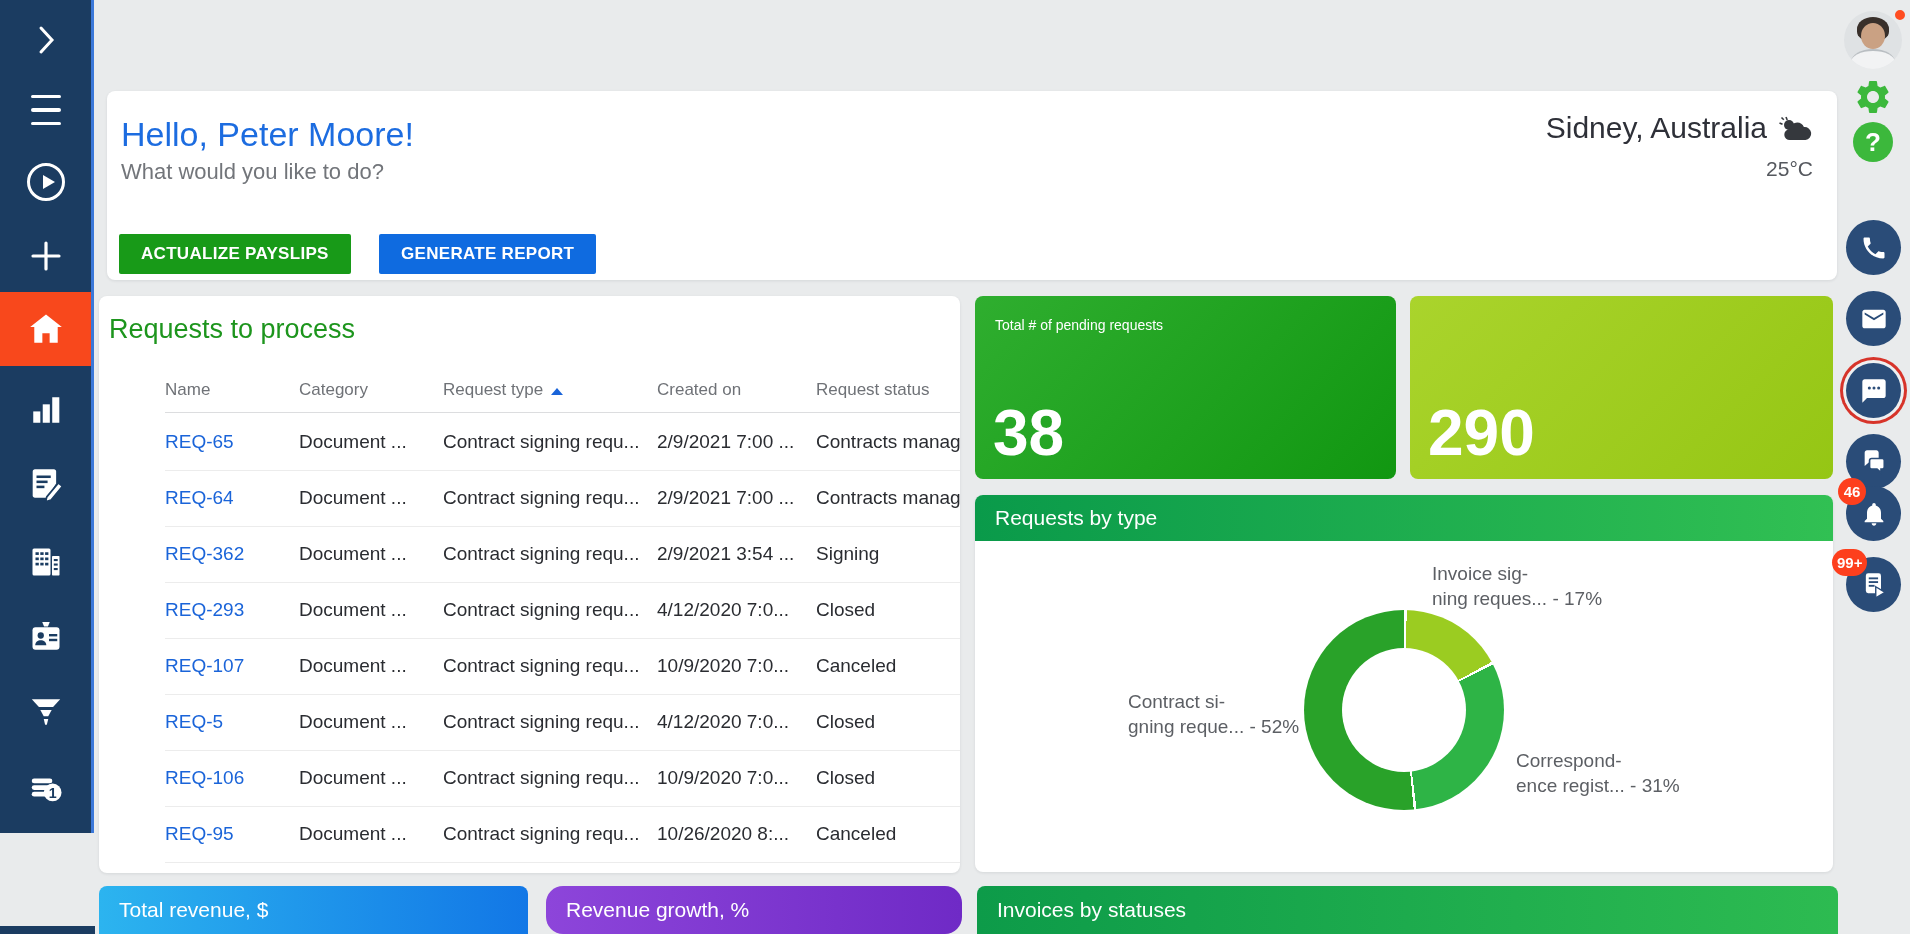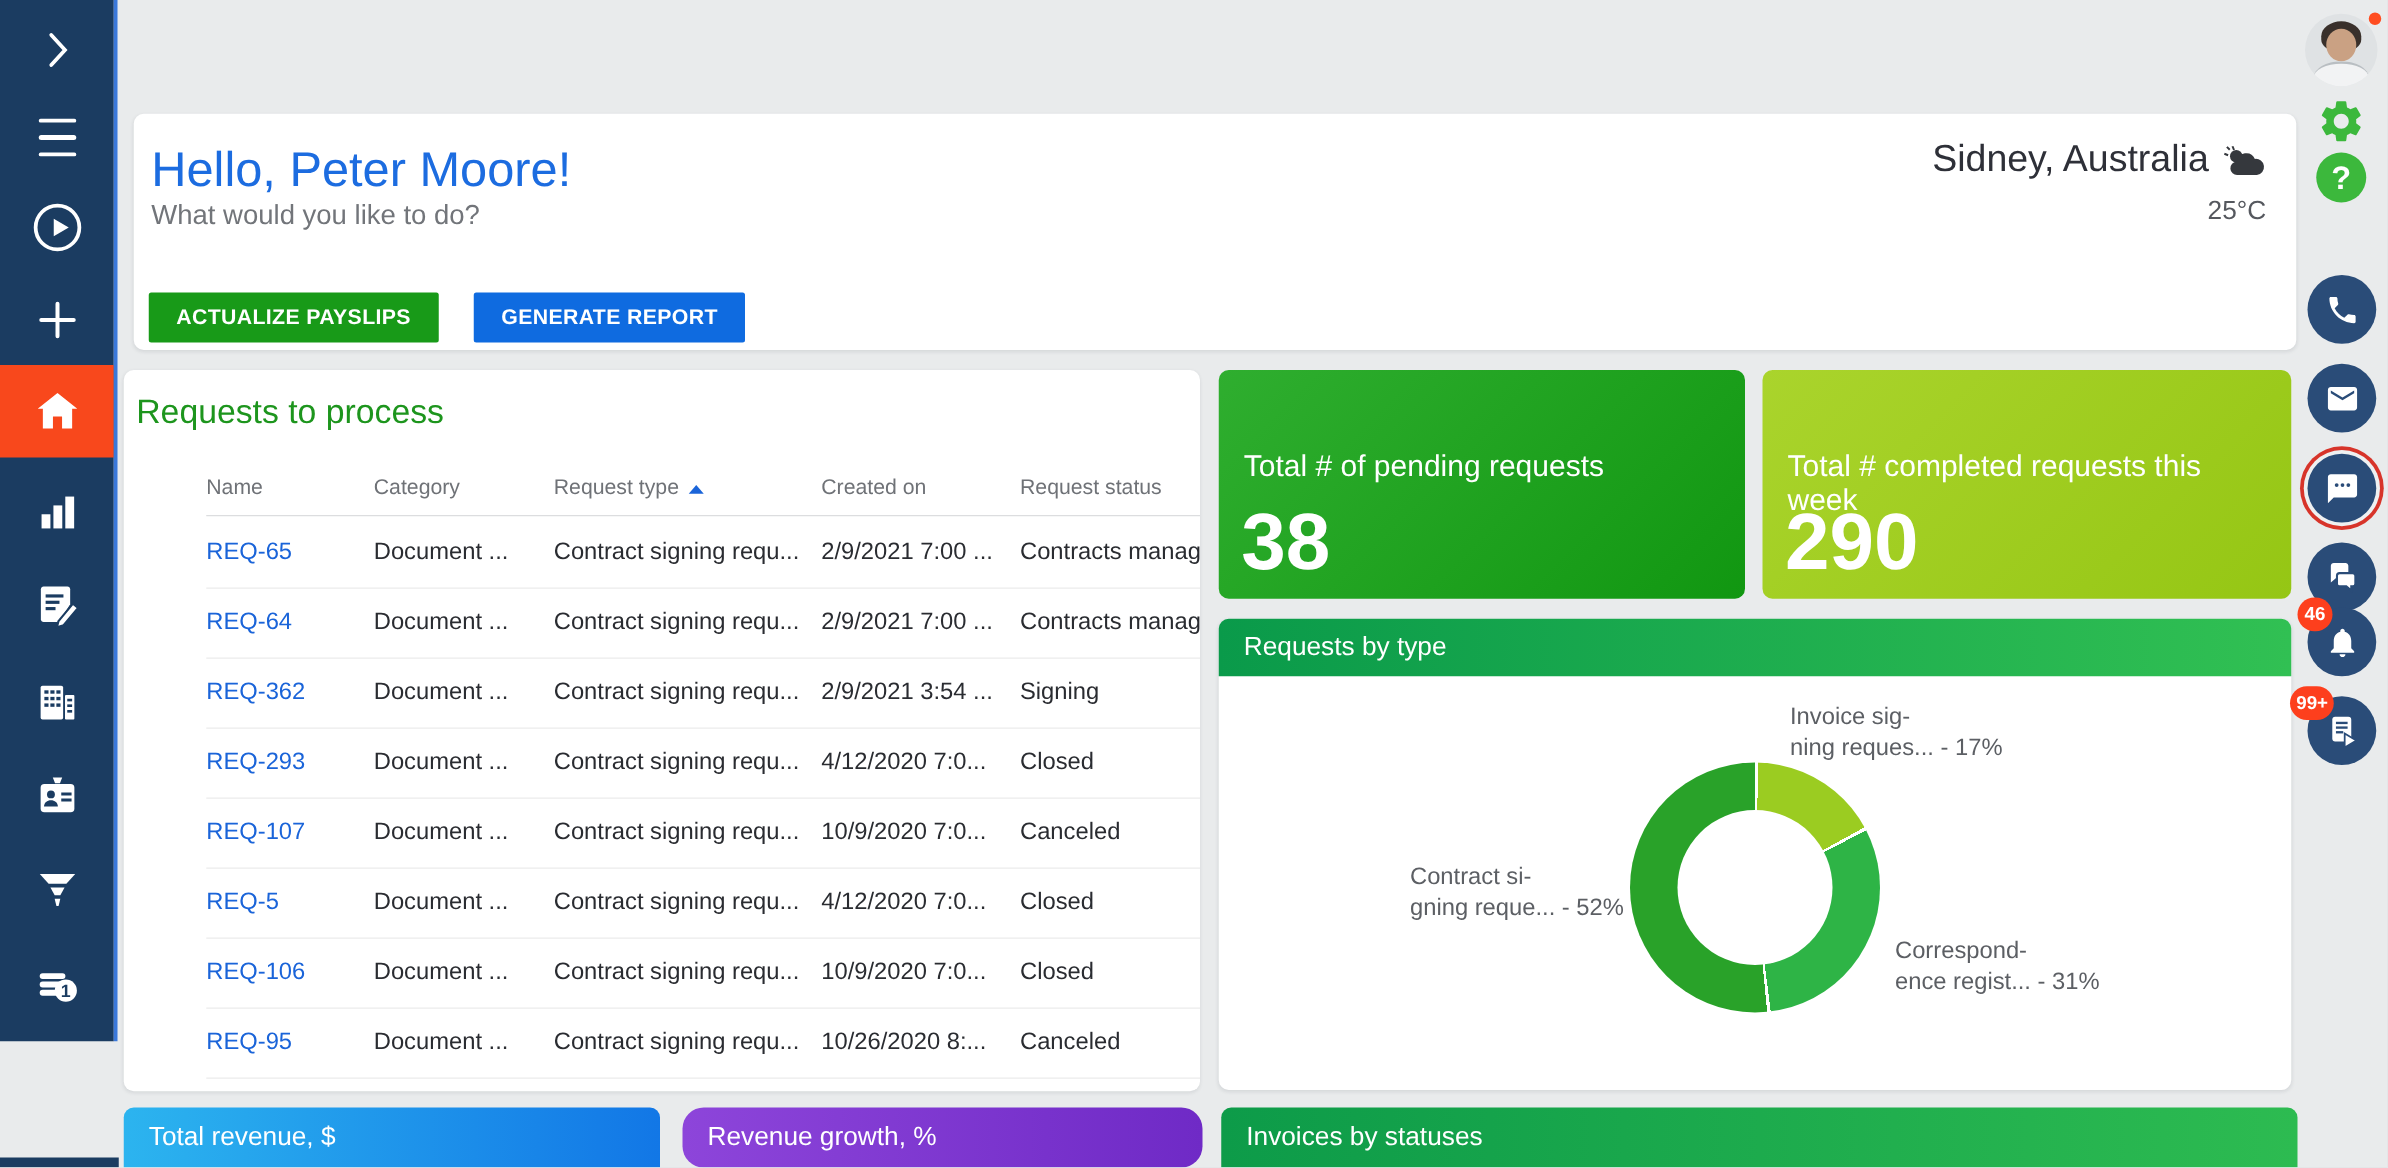--- a/index.html
+++ b/index.html
@@ -28,21 +28,21 @@
   .searchbox input { flex:1; border:0; outline:none; font-size:19px; color:#555; padding:0 10px; font-family:"Liberation Sans",sans-serif; background:transparent; }
   .searchbox input::placeholder { color:#8e9296; }
   .search-go { width:34px; height:100%; display:flex; align-items:center; justify-content:center; cursor:pointer; }
   .logo-wrap { position:absolute; right:14px; top:8px; width:140px; text-align:right; }
   .logo-text { font-size:37px; font-weight:bold; color:#ff4013; letter-spacing:-1px; line-height:36px; position:relative; display:inline-block; }
   .logo-swoosh { position:absolute; right:-2px; top:-9px; }
   .logo-version { font-size:12px; color:#92969b; margin-top:2px; }
 
   
   .greeting { left:107px; top:91px; width:1730px; height:189px; }
-  .hello { position:absolute; left:14px; top:24px; font-size:39px; color:#1c6ce0; }
+  .hello { position:absolute; left:14px; top:24px; font-size:34px; color:#1c6ce0; }
   .hello-sub { position:absolute; left:14px; top:68px; font-size:22px; color:#72757a; }
   .btn { position:absolute; top:143px; height:40px; border:0; border-radius:2px; color:#ffffff; font-weight:bold; font-size:17px; letter-spacing:.3px; font-family:"Liberation Sans",sans-serif; cursor:pointer; padding:0 22px; }
   .btn-green { left:12px; background:#189a18; }
   .btn-blue  { left:272px; background:#0f6be0; }
   .weather { position:absolute; right:24px; top:20px; text-align:right; }
   .weather-loc { font-size:30px; color:#2e3038; display:flex; align-items:center; gap:10px; justify-content:flex-end; }
   .weather-temp { font-size:21px; color:#55585e; margin-top:12px; }
 
   
   .table-card { left:99px; top:296px; width:861px; height:577px; overflow:hidden; }
@@ -60,21 +60,21 @@
   .trow .cell { line-height:56px; }
   .trow + .row-divider { }
   .row-divider { position:absolute; left:66px; right:0; border-top:1px solid #ececec; }
   .req-link { color:#1a64d9; cursor:pointer; }
   .sort-caret { display:inline-block; width:0; height:0; border-left:6px solid transparent; border-right:6px solid transparent; border-bottom:7px solid #1a64d9; margin-left:8px; }
 
   
   .tile { position:absolute; border-radius:8px; color:#fff; overflow:hidden; }
   .tile-pending   { left:975px;  top:296px; width:421px; height:183px; background:linear-gradient(135deg,#2fae2f 0%,#119711 100%); }
   .tile-completed { left:1410px; top:296px; width:423px; height:183px; background:linear-gradient(135deg,#aad42c 0%,#95c614 100%); }
-  .tile-title { position:absolute; left:20px; top:16px; font-size:24px; line-height:27px; max-width:340px;margin-top:48px; }
+  .tile-title { position:absolute; left:20px; top:16px; font-size:14px; line-height:27px; max-width:340px; }
   .tile-value { position:absolute; left:18px; bottom:14px; font-size:64px; font-weight:bold; line-height:64px; }
 
   
   .donut-card { left:975px; top:495px; width:858px; height:377px; }
   .donut-header { position:absolute; left:0; top:0; width:100%; height:46px; border-radius:8px 8px 0 0; background:linear-gradient(90deg,#0a9a4a 0%,#31c053 100%); }
   .donut-header-title { position:absolute; left:20px; top:0; line-height:46px; font-size:21px; color:#fff; }
   .donut { position:absolute; left:329px; top:115px; width:200px; height:200px; border-radius:50%; }
   .donut-hole { position:absolute; left:367px; top:153px; width:124px; height:124px; border-radius:50%; background:#fff; }
   .donut-label { position:absolute; font-size:19px; line-height:25px; color:#5c5f64; }
   .lbl-invoice { left:457px; top:66px; }
@@ -299,21 +299,20 @@
         </div>
         <div class="row-divider" style="top: 566px;"></div>
       </div>
   </div>
 
   <div class="tile tile-pending">
     <div class="tile-title">Total # of pending requests</div>
     <div class="tile-value">38</div>
   </div>
   <div class="tile tile-completed">
-    <div class="tile-title">Total # completed requests this week</div>
     <div class="tile-value">290</div>
   </div>
 
   <div class="card donut-card">
     <div class="donut-header">
       <span class="donut-header-title">Requests by type</span>
     </div>
     <div class="donut" style="background: conic-gradient(rgb(255, 255, 255) 0deg, rgb(255, 255, 255) 1.6deg, rgb(155, 204, 33) 1.6deg, rgb(155, 204, 33) 61.2deg, rgb(255, 255, 255) 61.2deg, rgb(255, 255, 255) 62.8deg, rgb(46, 180, 70) 62.8deg, rgb(46, 180, 70) 172.8deg, rgb(255, 255, 255) 172.8deg, rgb(255, 255, 255) 174.4deg, rgb(41, 162, 41) 174.4deg, rgb(41, 162, 41) 360deg);"></div>
     <div class="donut-hole"></div>
     <div class="donut-label lbl-invoice">

